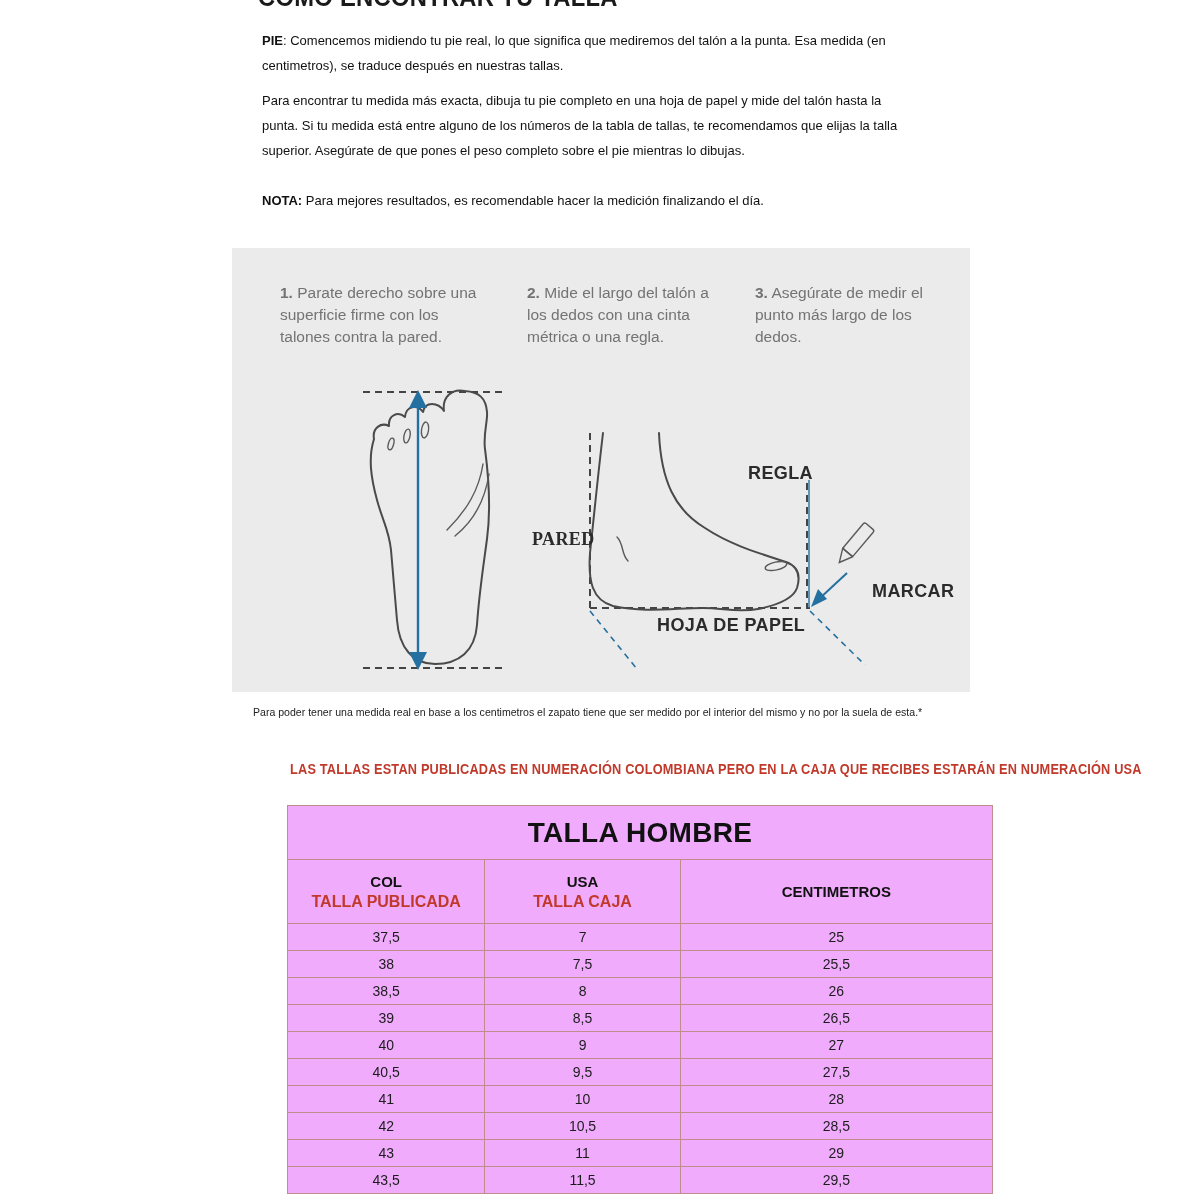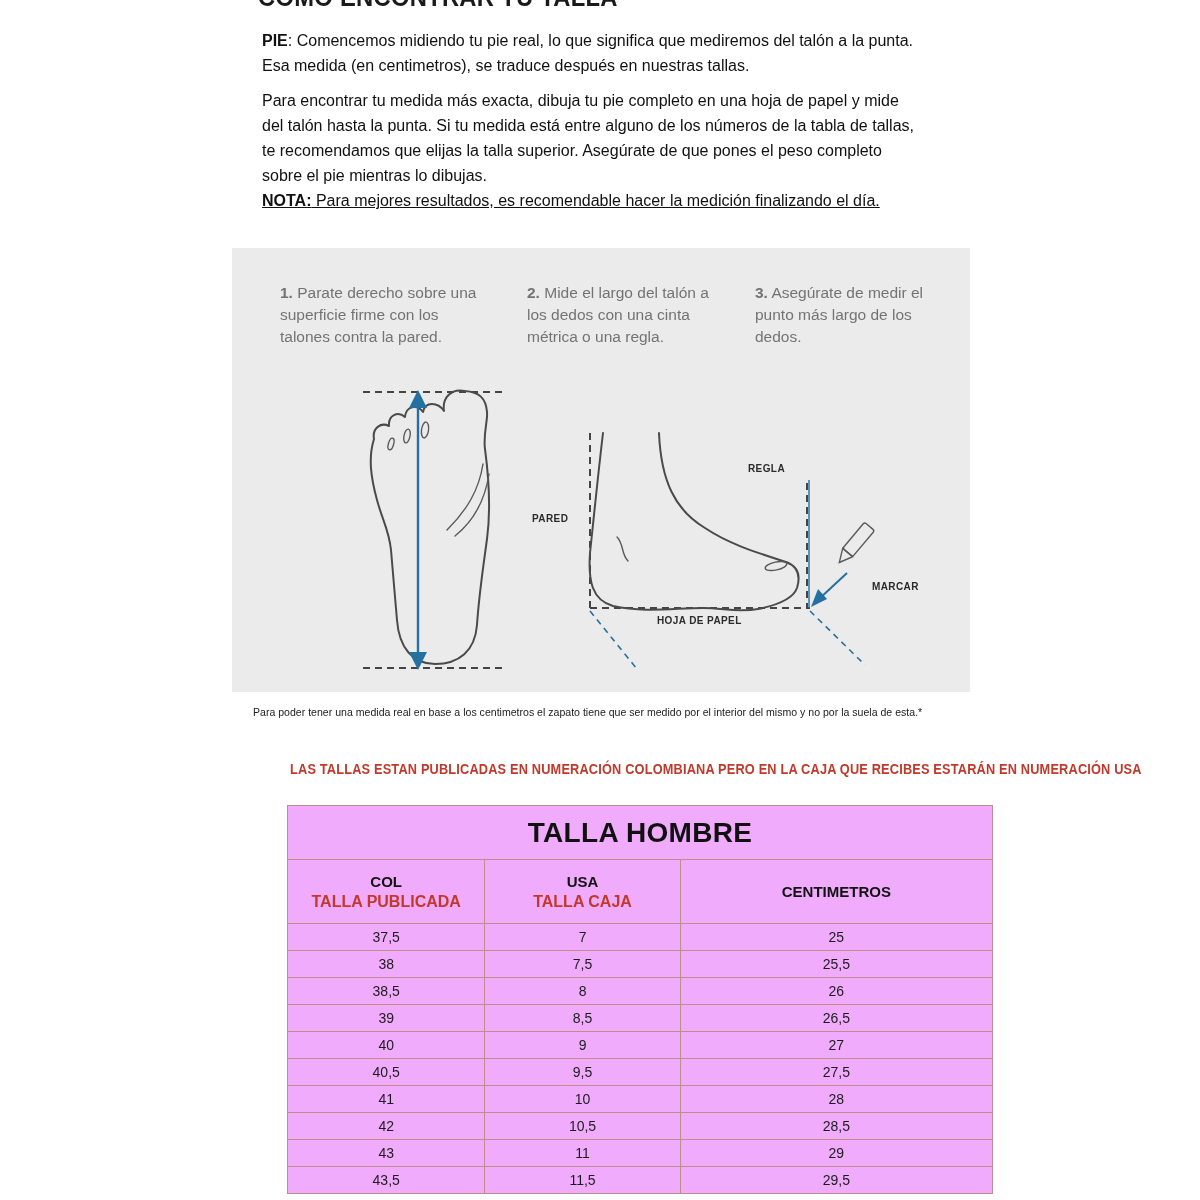--- a/index.html
+++ b/index.html
@@ -14,36 +14,36 @@
     width:1200px;height:1200px;position:relative;overflow:hidden;
     font-family:"Liberation Sans",sans-serif;color:#1a1a1a;
   }
   .abs{position:absolute;}
   
   .title-clip{left:258px;top:0;width:480px;height:11px;overflow:hidden;}
   .title-clip h1{
     margin-top:-17px;font-size:25px;font-weight:800;letter-spacing:.3px;
     white-space:nowrap;transform:scaleX(.95);transform-origin:left;
   }
-  .para{left:262px;width:655px;font-size:16px;line-height:25px;color:#111;}
+  .para{left:262px;width:655px;font-size:13px;line-height:25px;color:#111;}
   .para b{font-weight:700;}
   
   .panel{left:232px;top:248px;width:738px;height:444px;background:var(--panel);}
   .instr{position:absolute;top:34px;font-size:15.5px;line-height:22px;color:#737373;}
   .instr b{font-weight:700;}
   .instr.i1{left:48px;width:205px;}
   .instr.i2{left:295px;width:200px;}
   .instr.i3{left:523px;width:175px;}
   .sole-wrap{left:335px;top:378px;width:185px;height:300px;}
   .side-wrap{left:525px;top:425px;width:450px;height:270px;}
   .diag-label{
-    position:absolute;font-size:10px;font-weight:700;letter-spacing:.4px;color:#2b2b2b;
+    position:absolute;font-size:18px;font-weight:700;letter-spacing:.4px;color:#2b2b2b;
     white-space:nowrap;
   }
-  .lbl-pared{left:7px;top:88px;}
+  .lbl-pared{left:7px;top:104px;font-family:Liberation Serif, serif;}
   .lbl-regla{left:223px;top:38px;}
   .lbl-marcar{left:299px;top:156px;padding-left:48px;}
   .lbl-hoja{left:132px;top:190px;}
   
   .caption{
     left:253px;top:706px;width:700px;font-size:11px;color:#222;
     transform:scaleX(.96);transform-origin:left;white-space:nowrap;
   }
   
   .notice{left:232px;top:760px;width:738px;text-align:center;}
@@ -80,21 +80,21 @@
 <body>
 
 <div class="abs title-clip">
   <h1>COMO ENCONTRAR TU TALLA</h1>
 </div>
 
 <p class="abs para" style="top:28px;"><b>PIE</b><span>: Comencemos midiendo tu pie real, lo que significa que mediremos del talón a la punta. Esa medida (en centimetros), se traduce después en nuestras tallas.</span></p>
 
 <p class="abs para" style="top:88px;">Para encontrar tu medida más exacta, dibuja tu pie completo en una hoja de papel y mide del talón hasta la punta. Si tu medida está entre alguno de los números de la tabla de tallas, te recomendamos que elijas la talla superior. Asegúrate de que pones el peso completo sobre el pie mientras lo dibujas.</p>
 
-<p class="abs para" style="top:188px;text-decoration:underline;"><b>NOTA:</b><span> Para mejores resultados, es recomendable hacer la medición finalizando el día.</span></p>
+<p class="abs para" style="top:188px;"><b>NOTA:</b><span> Para mejores resultados, es recomendable hacer la medición finalizando el día.</span></p>
 
 <div class="abs panel">
   <div class="instr i1"><b>1.</b><span> Parate derecho sobre una superficie firme con los talones contra la pared.</span></div>
   <div class="instr i2"><b>2.</b><span> Mide el largo del talón a los dedos con una cinta métrica o una regla.</span></div>
   <div class="instr i3"><b>3.</b><span> Asegúrate de medir el punto más largo de los dedos.</span></div>
 </div>
 
 <div class="abs sole-wrap">
   <svg width="185" height="300" viewBox="0 0 185 300">
     <line class="dash" x1="28" y1="14" x2="168" y2="14"></line>

